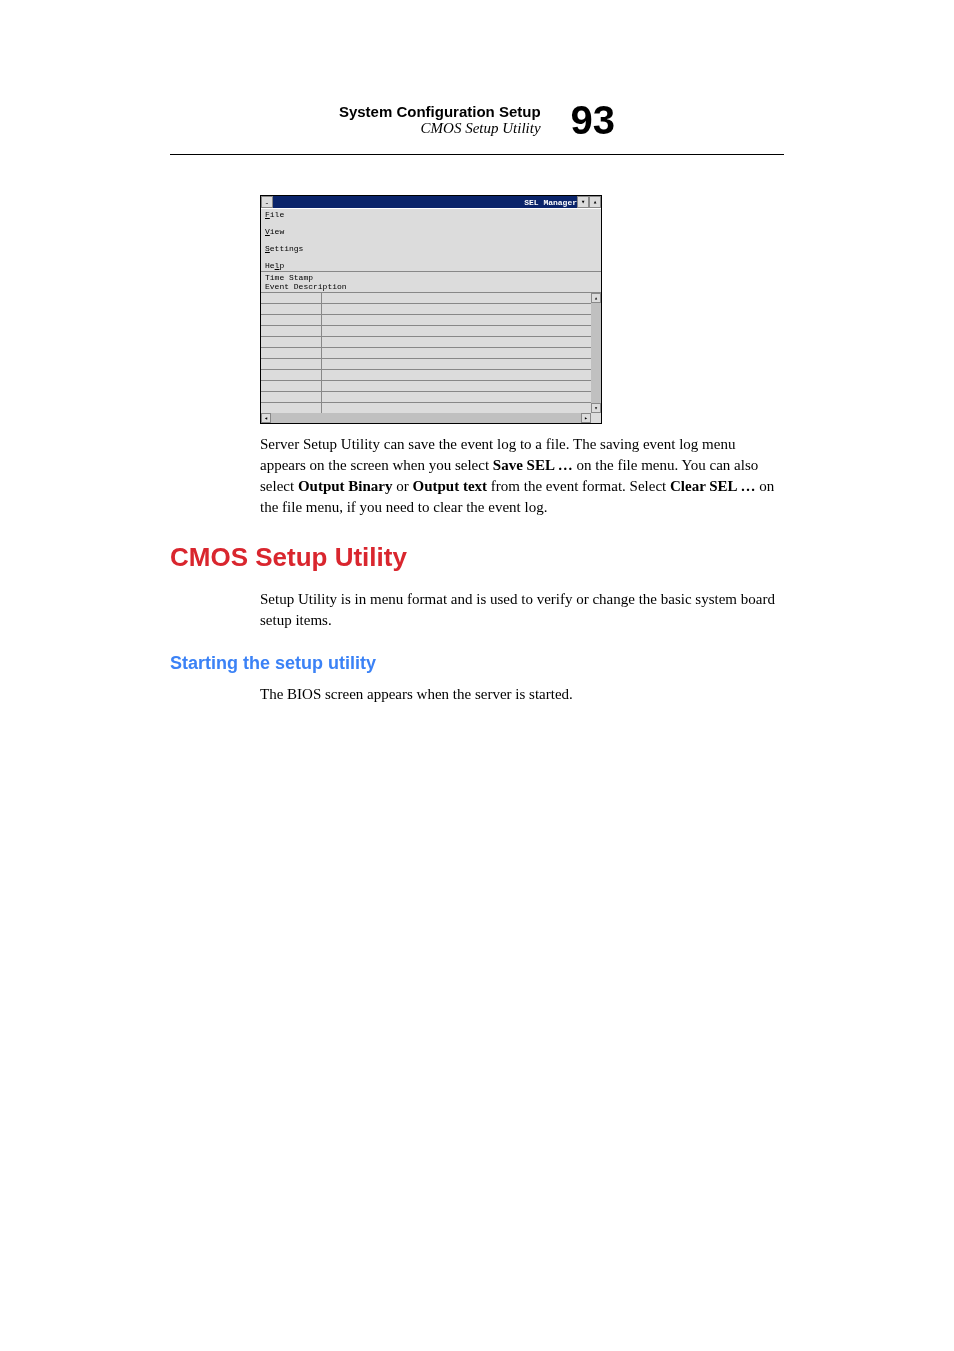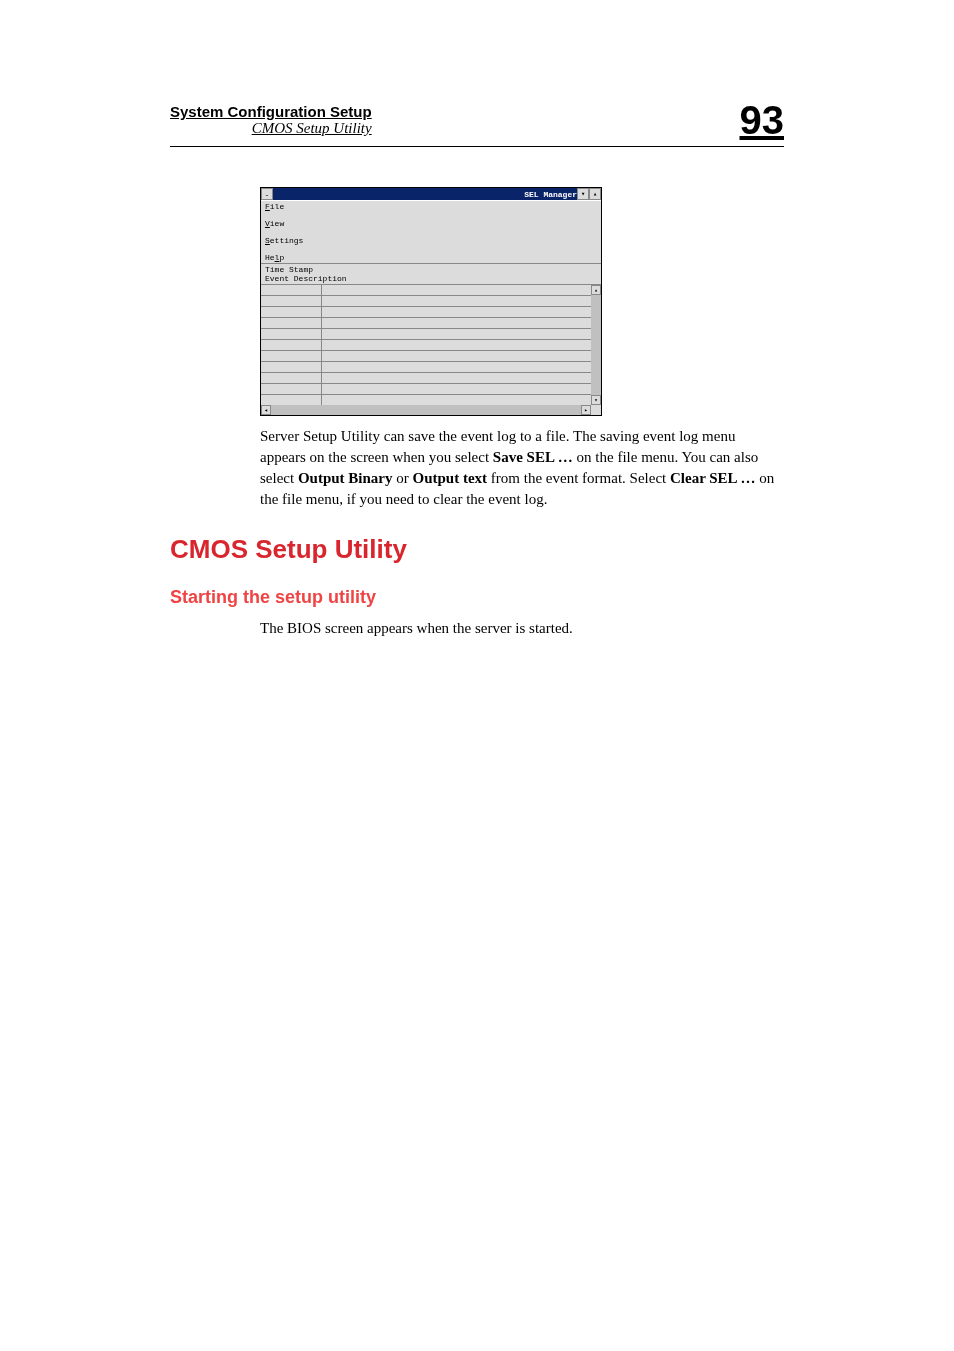--- a/index.html
+++ b/index.html
@@ -8,26 +8,25 @@
     background: #fff;
     font-family: "Times New Roman", Times, serif;
     color: #000;
     width: 954px;
   }
   .page {
     padding: 100px 170px 60px 170px;
   }
   .header-block {
     display: flex;
-    justify-content: space-between;
+    justify-content: center;
     align-items: center;
     border-bottom: 1.5px solid #000;
-    padding-bottom: 6px;
+    padding-bottom: 14px;
     margin-bottom: 40px;
-    text-decoration: underline;
   }
   .header-text {
     text-align: right;
     margin-right: 30px;
   }
   .header-title {
     font-family: Arial, Helvetica, sans-serif;
     font-weight: bold;
     font-size: 15px;
   }
@@ -175,21 +174,21 @@
     font-family: Arial, Helvetica, sans-serif;
     font-weight: bold;
     font-size: 26px;
     color: #d9262e;
     margin: 24px 0 16px 0;
   }
   .h3 {
     font-family: Arial, Helvetica, sans-serif;
     font-weight: bold;
     font-size: 18px;
-    color: #ef4444;
+    color: #3b82f6;
     margin: 22px 0 10px 0;
   }
 </style>
 </head>
 <body>
 
 <div class="page">
 
   <div class="header-block">
     <div class="header-text">
@@ -277,18 +276,19 @@
 
 
 
 
   <p class="body-text">
     <span>Server Setup Utility can save the event log to a file. The saving event log menu appears on the screen when you select </span><b>Save SEL …</b><span> on the file menu. You can also select </span><b>Output Binary</b><span> or </span><b>Output text</b><span> from the event format. Select </span><b>Clear SEL …</b><span> on the file menu, if you need to clear the event log.</span>
   </p>
 
   <div class="h1">CMOS Setup Utility</div>
 
+  <p class="body-text">Setup Utility is in menu format and is used to verify or change the basic system board setup items.</p>
 
   <div class="h3">Starting the setup utility</div>
 
   <p class="body-text">The BIOS screen appears when the server is started.</p>
 
 </div>
 
 </body></html>

